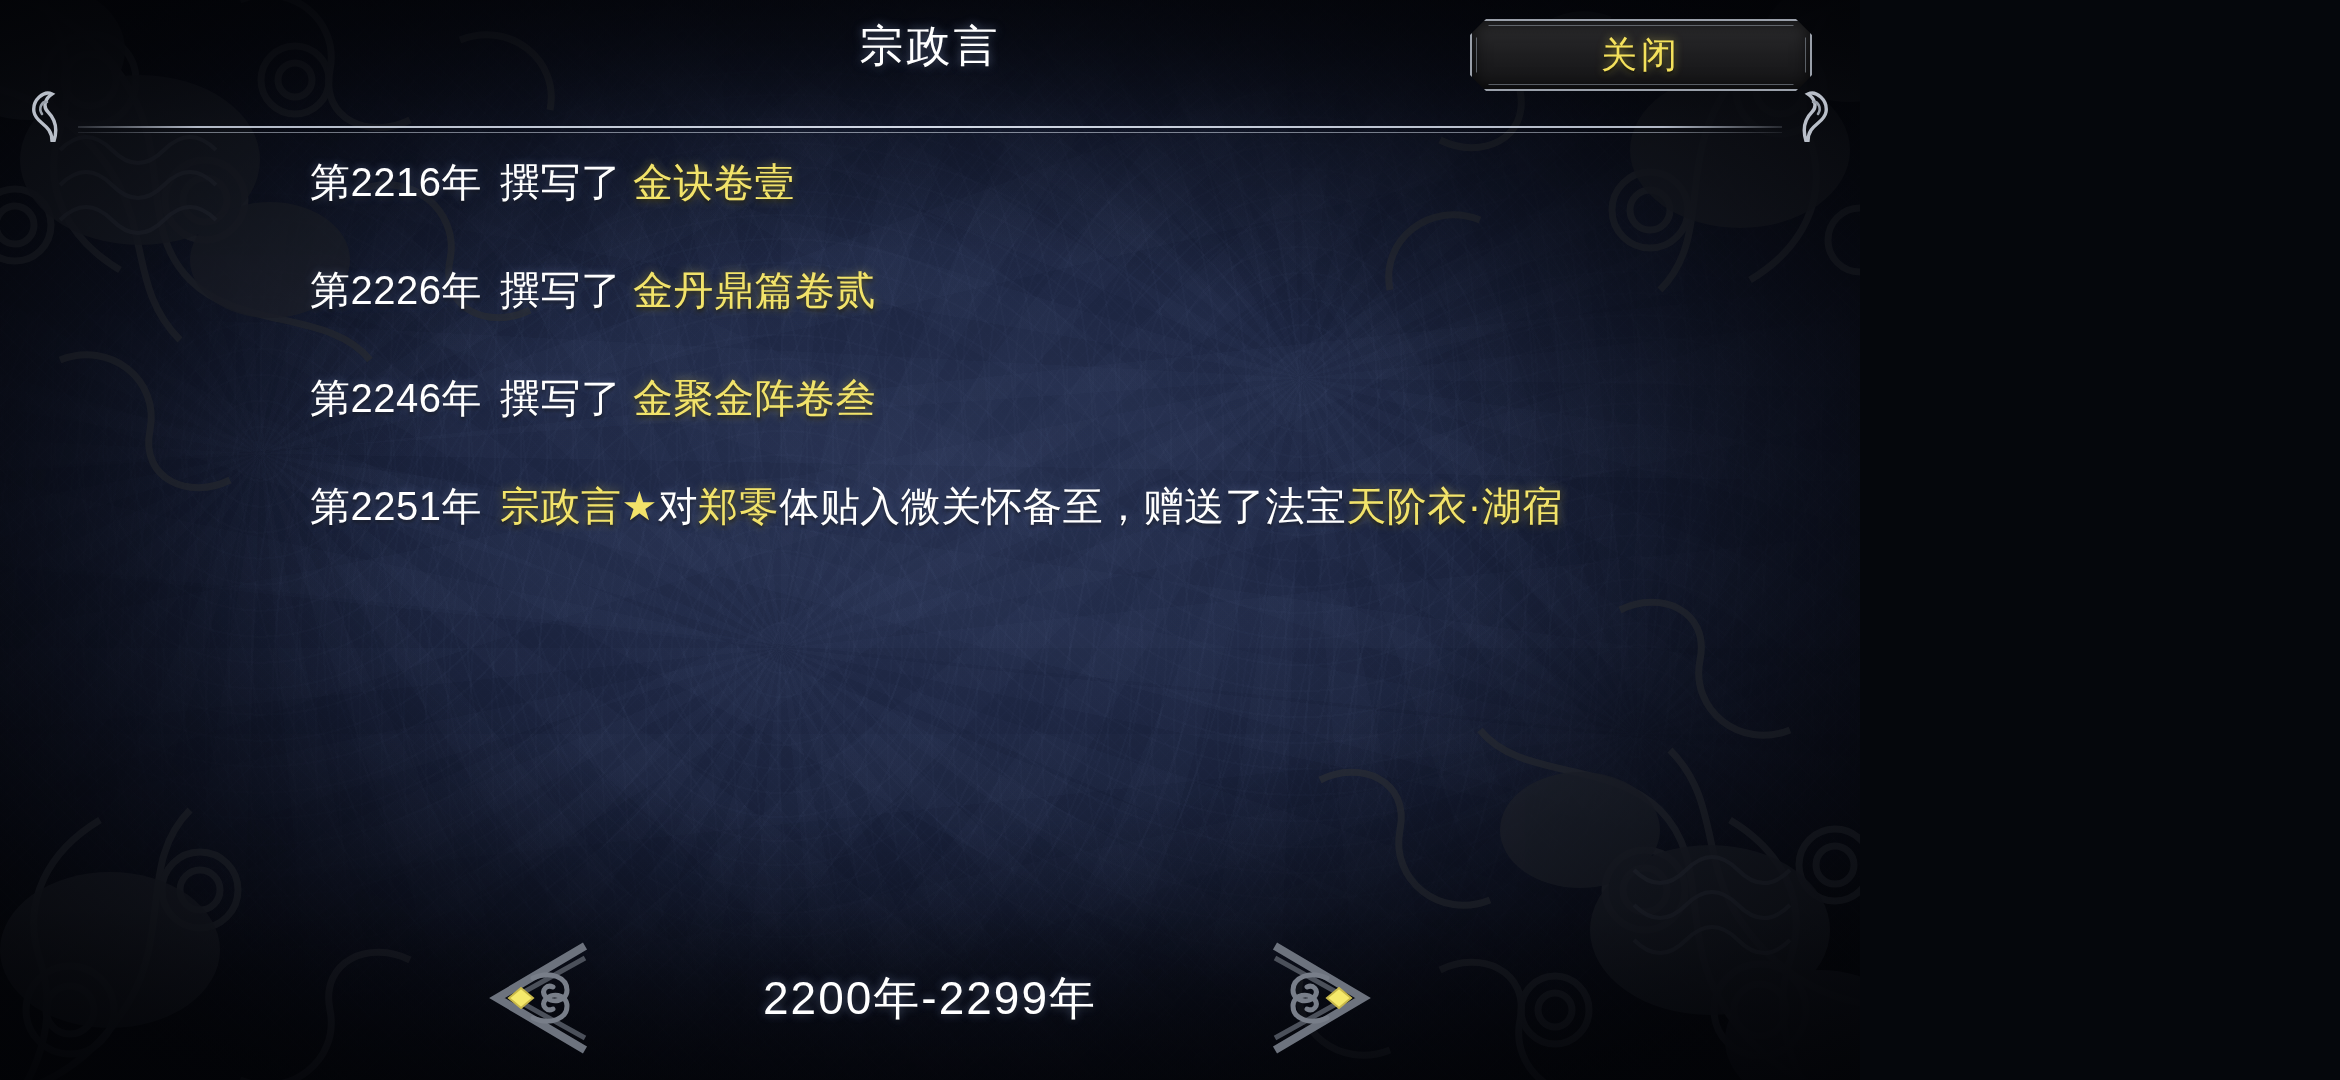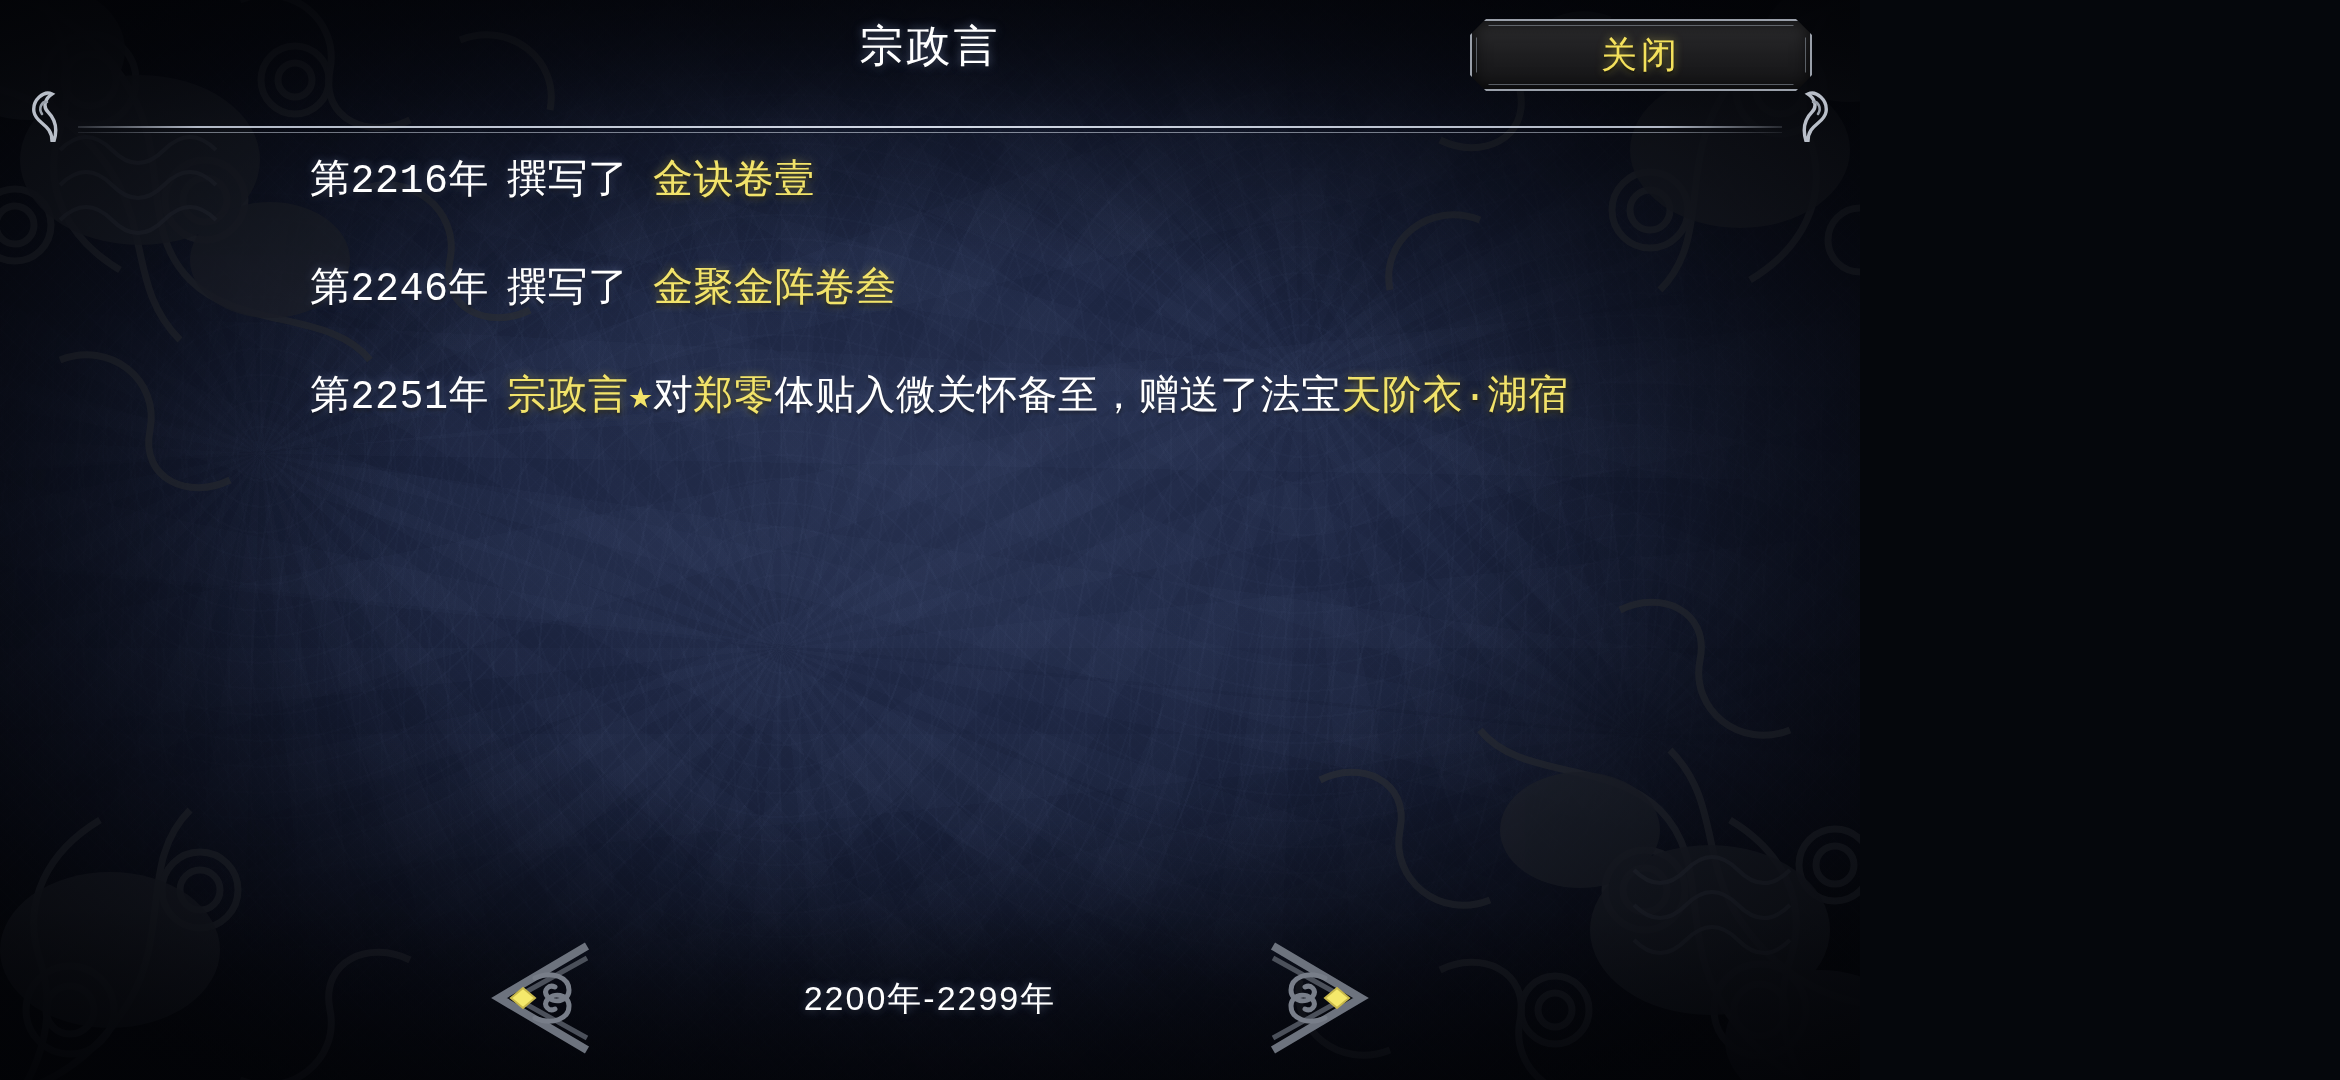--- a/index.html
+++ b/index.html
@@ -141,21 +141,20 @@
   .swirl-right { right: -56px; transform: scaleX(-1); }
 
   
   .entries {
     position: absolute;
     top: 152px;
     left: 310px;
     right: 260px;
     display: flex;
     flex-direction: column;
-    font-family: Liberation Mono, monospace;
   }
   .entry {
     font-size: 40px;
     line-height: 60px;
     color: #ffffff;
     letter-spacing: .5px;
     margin-bottom: 48px;
     text-shadow: 0 0 8px rgba(150,175,235,.42), 0 2px 4px rgba(0,0,0,.95);
   }
   .entry:last-child { margin-bottom: 16px; }
@@ -178,26 +177,26 @@
     gap: 150px;
   }
   .pager-arrow {
     width: 132px;
     height: 116px;
     cursor: pointer;
     flex: 0 0 auto;
   }
   .pager-arrow.next { transform: scaleX(-1); }
   .pager-label {
-    font-size: 34px;
+    font-size: 46px;
     line-height: 56px;
     color: #ffffff;
     letter-spacing: 2px;
     min-width: 330px;
-    text-align: center;
+    text-align: left;
     text-shadow: 0 0 10px rgba(160,185,245,.45), 0 2px 4px rgba(0,0,0,.95);
   }
 </style>
 </head>
 <body>
 
 <div id="stage">
 
   <div class="bg-base"></div>
   <div class="bg-lace"></div>
@@ -313,20 +312,21 @@
       <path d="M20 30 C16 24 20 17 25 18" fill="none" stroke="#9aa1ab" stroke-width="2.6" stroke-linecap="round"></path>
     </svg>
     <svg class="swirl swirl-right" viewBox="0 0 54 58">
       <path d="M30 57 C30 40 14 40 12 28 C10 16 22 6 30 10 C24 14 20 22 26 28 C32 34 36 44 32 57" fill="none" stroke="#b9bfc9" stroke-width="3.4" stroke-linecap="round"></path>
       <path d="M20 30 C16 24 20 17 25 18" fill="none" stroke="#9aa1ab" stroke-width="2.6" stroke-linecap="round"></path>
     </svg>
   </div>
 
   <div class="entries" id="entry-list">
       <div class="entry"><span class="yr">第2216年</span><span class="plain">撰写了 </span><span class="gold">金诀卷壹</span></div>
+      <div class="entry"><span class="yr">第2226年</span><span class="plain">撰写了 </span><span class="gold">金丹鼎篇卷贰</span></div>
       <div class="entry"><span class="yr">第2246年</span><span class="plain">撰写了 </span><span class="gold">金聚金阵卷叁</span></div>
       <div class="entry"><span class="yr">第2251年</span><span class="gold">宗政言</span><span class="star">★</span><span class="plain">对</span><span class="gold">郑零</span><span class="plain">体贴入微关怀备至，赠送了法宝</span><span class="gold">天阶衣·湖宿</span></div>
     </div>
 
   <div class="pager">
     <svg class="pager-arrow prev" viewBox="0 0 132 116">
       <path d="M104 6 L16 58 L104 110" fill="none" stroke="#6d737e" stroke-width="8" stroke-linejoin="miter"></path>
       <path d="M104 18 L32 58 L104 98" fill="none" stroke="#4b505a" stroke-width="5"></path>
       <path d="M52 38 C70 30 86 38 86 50 C86 62 70 64 64 56 C60 50 66 44 72 47" fill="none" stroke="#787e89" stroke-width="5" stroke-linecap="round"></path>
       <path d="M52 78 C70 86 86 78 86 66 C86 54 70 52 64 60 C60 66 66 72 72 69" fill="none" stroke="#787e89" stroke-width="5" stroke-linecap="round"></path>

